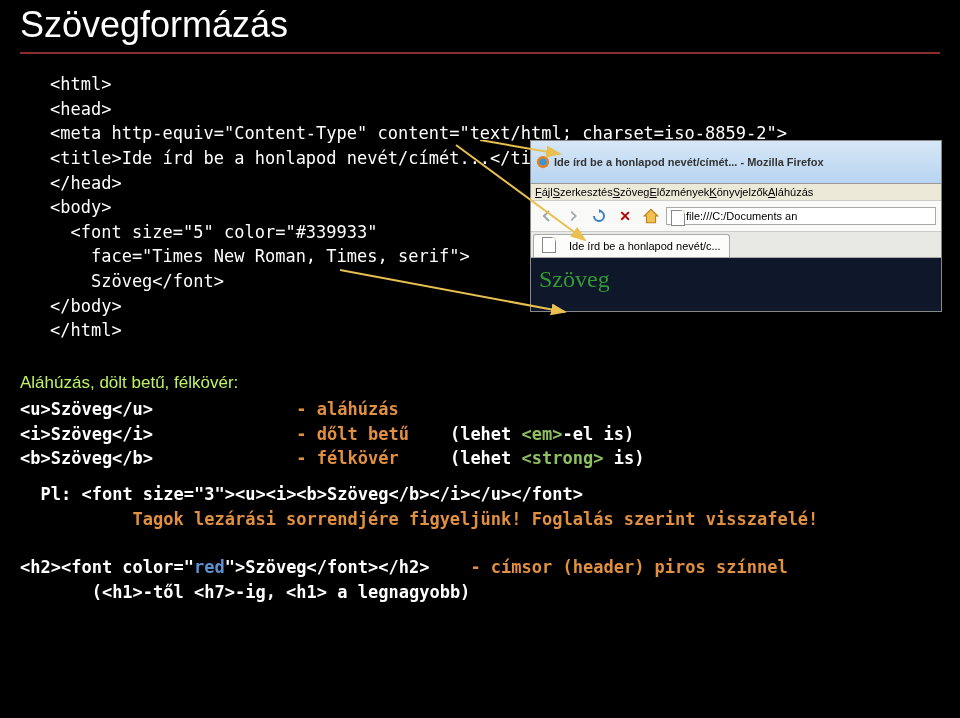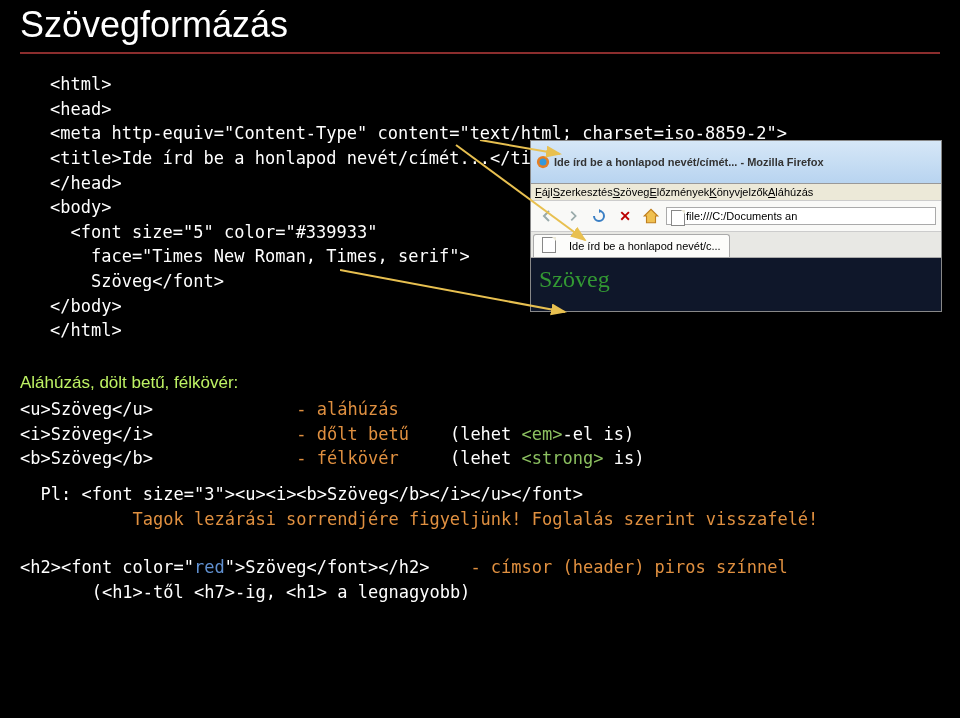--- a/index.html
+++ b/index.html
@@ -41,20 +41,21 @@
   font-size: 17px;
   color: #bef264;
   margin-top: 30px;
   margin-bottom: 4px;
 }
 .columns {
   font-family: monospace;
   font-size: 17px;
   line-height: 1.45;
   white-space: pre;
+  font-weight: bold;
 }
 .orange { color: #e09040; }
 .green { color: #8cc060; }
 .blue { color: #6090d0; }
 .window {
   position: absolute;
   top: 140px;
   left: 530px;
   width: 410px;
   height: 170px;

